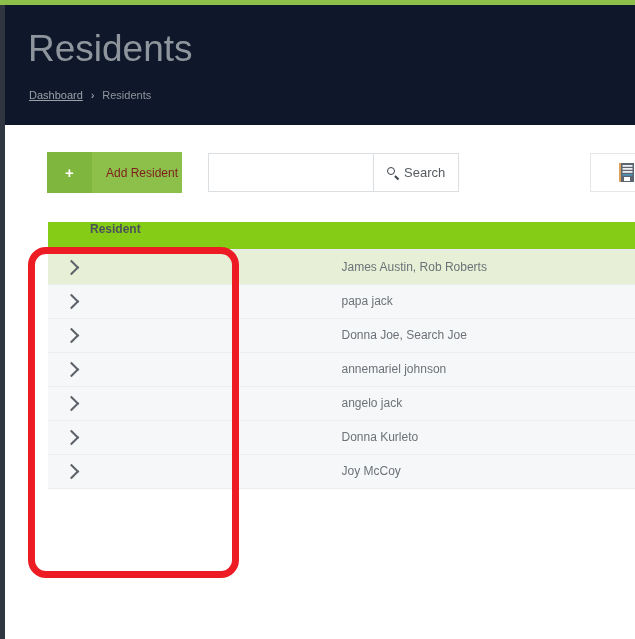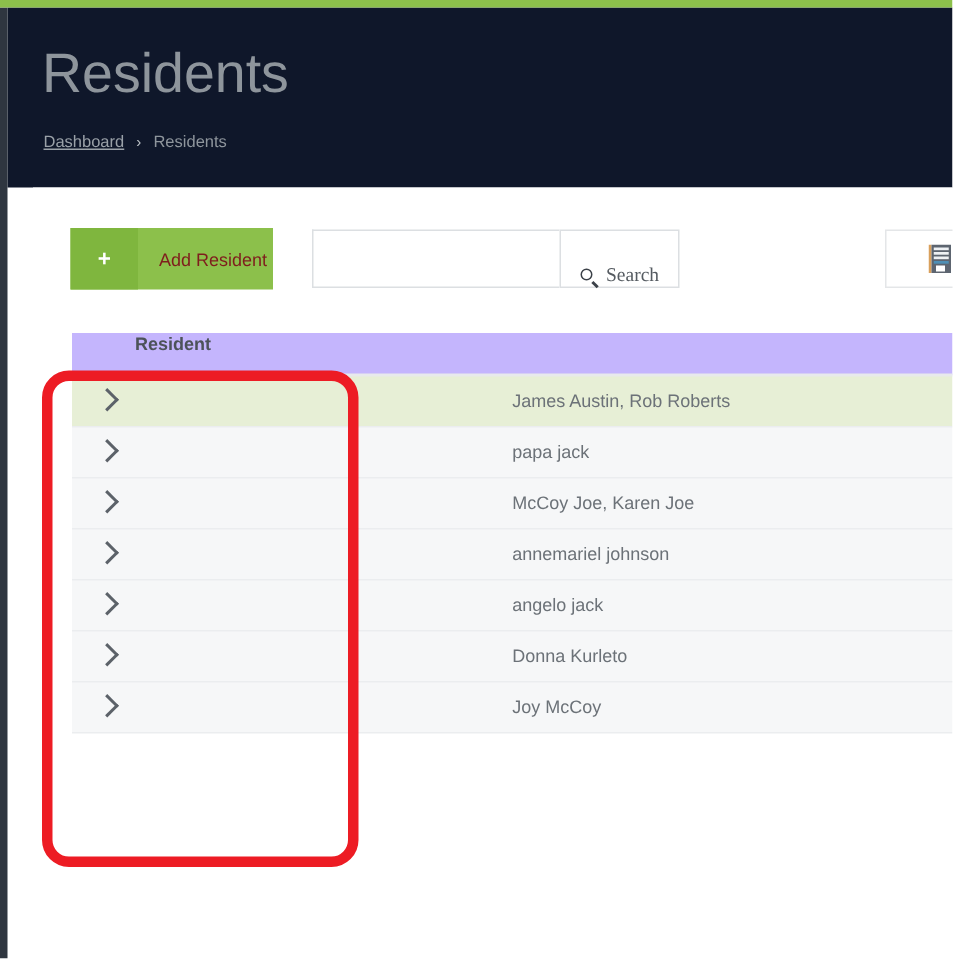--- a/index.html
+++ b/index.html
@@ -144,28 +144,28 @@
     border-right: none;
     background: #ffffff;
     outline: none;
     font-family: inherit;
     font-size: 12px;
     color: #5a6168;
     padding: 0 9px;
   }
   #search-button {
     display: flex;
-    align-items: flex-end;
+    align-items: center;
     gap: 5px;
     box-sizing: border-box;
     padding: 0 13px;
     border: 1px solid #dcdfe2;
     background: #ffffff;
     cursor: pointer;
-    font-family: Liberation Serif, serif;
+    font-family: Liberation Sans, sans-serif;
     font-size: 13px;
     color: #555b61;
     white-space: nowrap;
   }
   #search-button .magnifier {
     display: inline-block;
     width: 12px;
     height: 12px;
     position: relative;
     flex: none;
@@ -221,21 +221,21 @@
     border-collapse: collapse;
     table-layout: fixed;
   }
   #residents-table th {
     text-align: left;
     font-size: 12px;
     font-weight: bold;
     color: #4c5259;
     padding: 0 0 13px 42px;
     border-bottom: 2px solid #e8eaec;
-    background: #c4b5fd;
+    background: #84cc16;
   }
   #residents-table td.cell-chevron {
     width: 42px;
     padding: 0 0 0 18px;
     vertical-align: middle;
   }
   #residents-table td.cell-name {
     padding: 0;
     vertical-align: middle;
     font-size: 12px;
@@ -338,21 +338,21 @@
       <tr class="data-row">
         <td class="cell-chevron">
           <span class="chevron-icon"></span>
         </td>
         <td class="cell-name">papa jack</td>
       </tr>
       <tr class="data-row">
         <td class="cell-chevron">
           <span class="chevron-icon"></span>
         </td>
-        <td class="cell-name">McCoy Joe, Karen Joe</td>
+        <td class="cell-name">Donna Joe, Search Joe</td>
       </tr>
       <tr class="data-row">
         <td class="cell-chevron">
           <span class="chevron-icon"></span>
         </td>
         <td class="cell-name">annemariel johnson</td>
       </tr>
       <tr class="data-row">
         <td class="cell-chevron">
           <span class="chevron-icon"></span>

